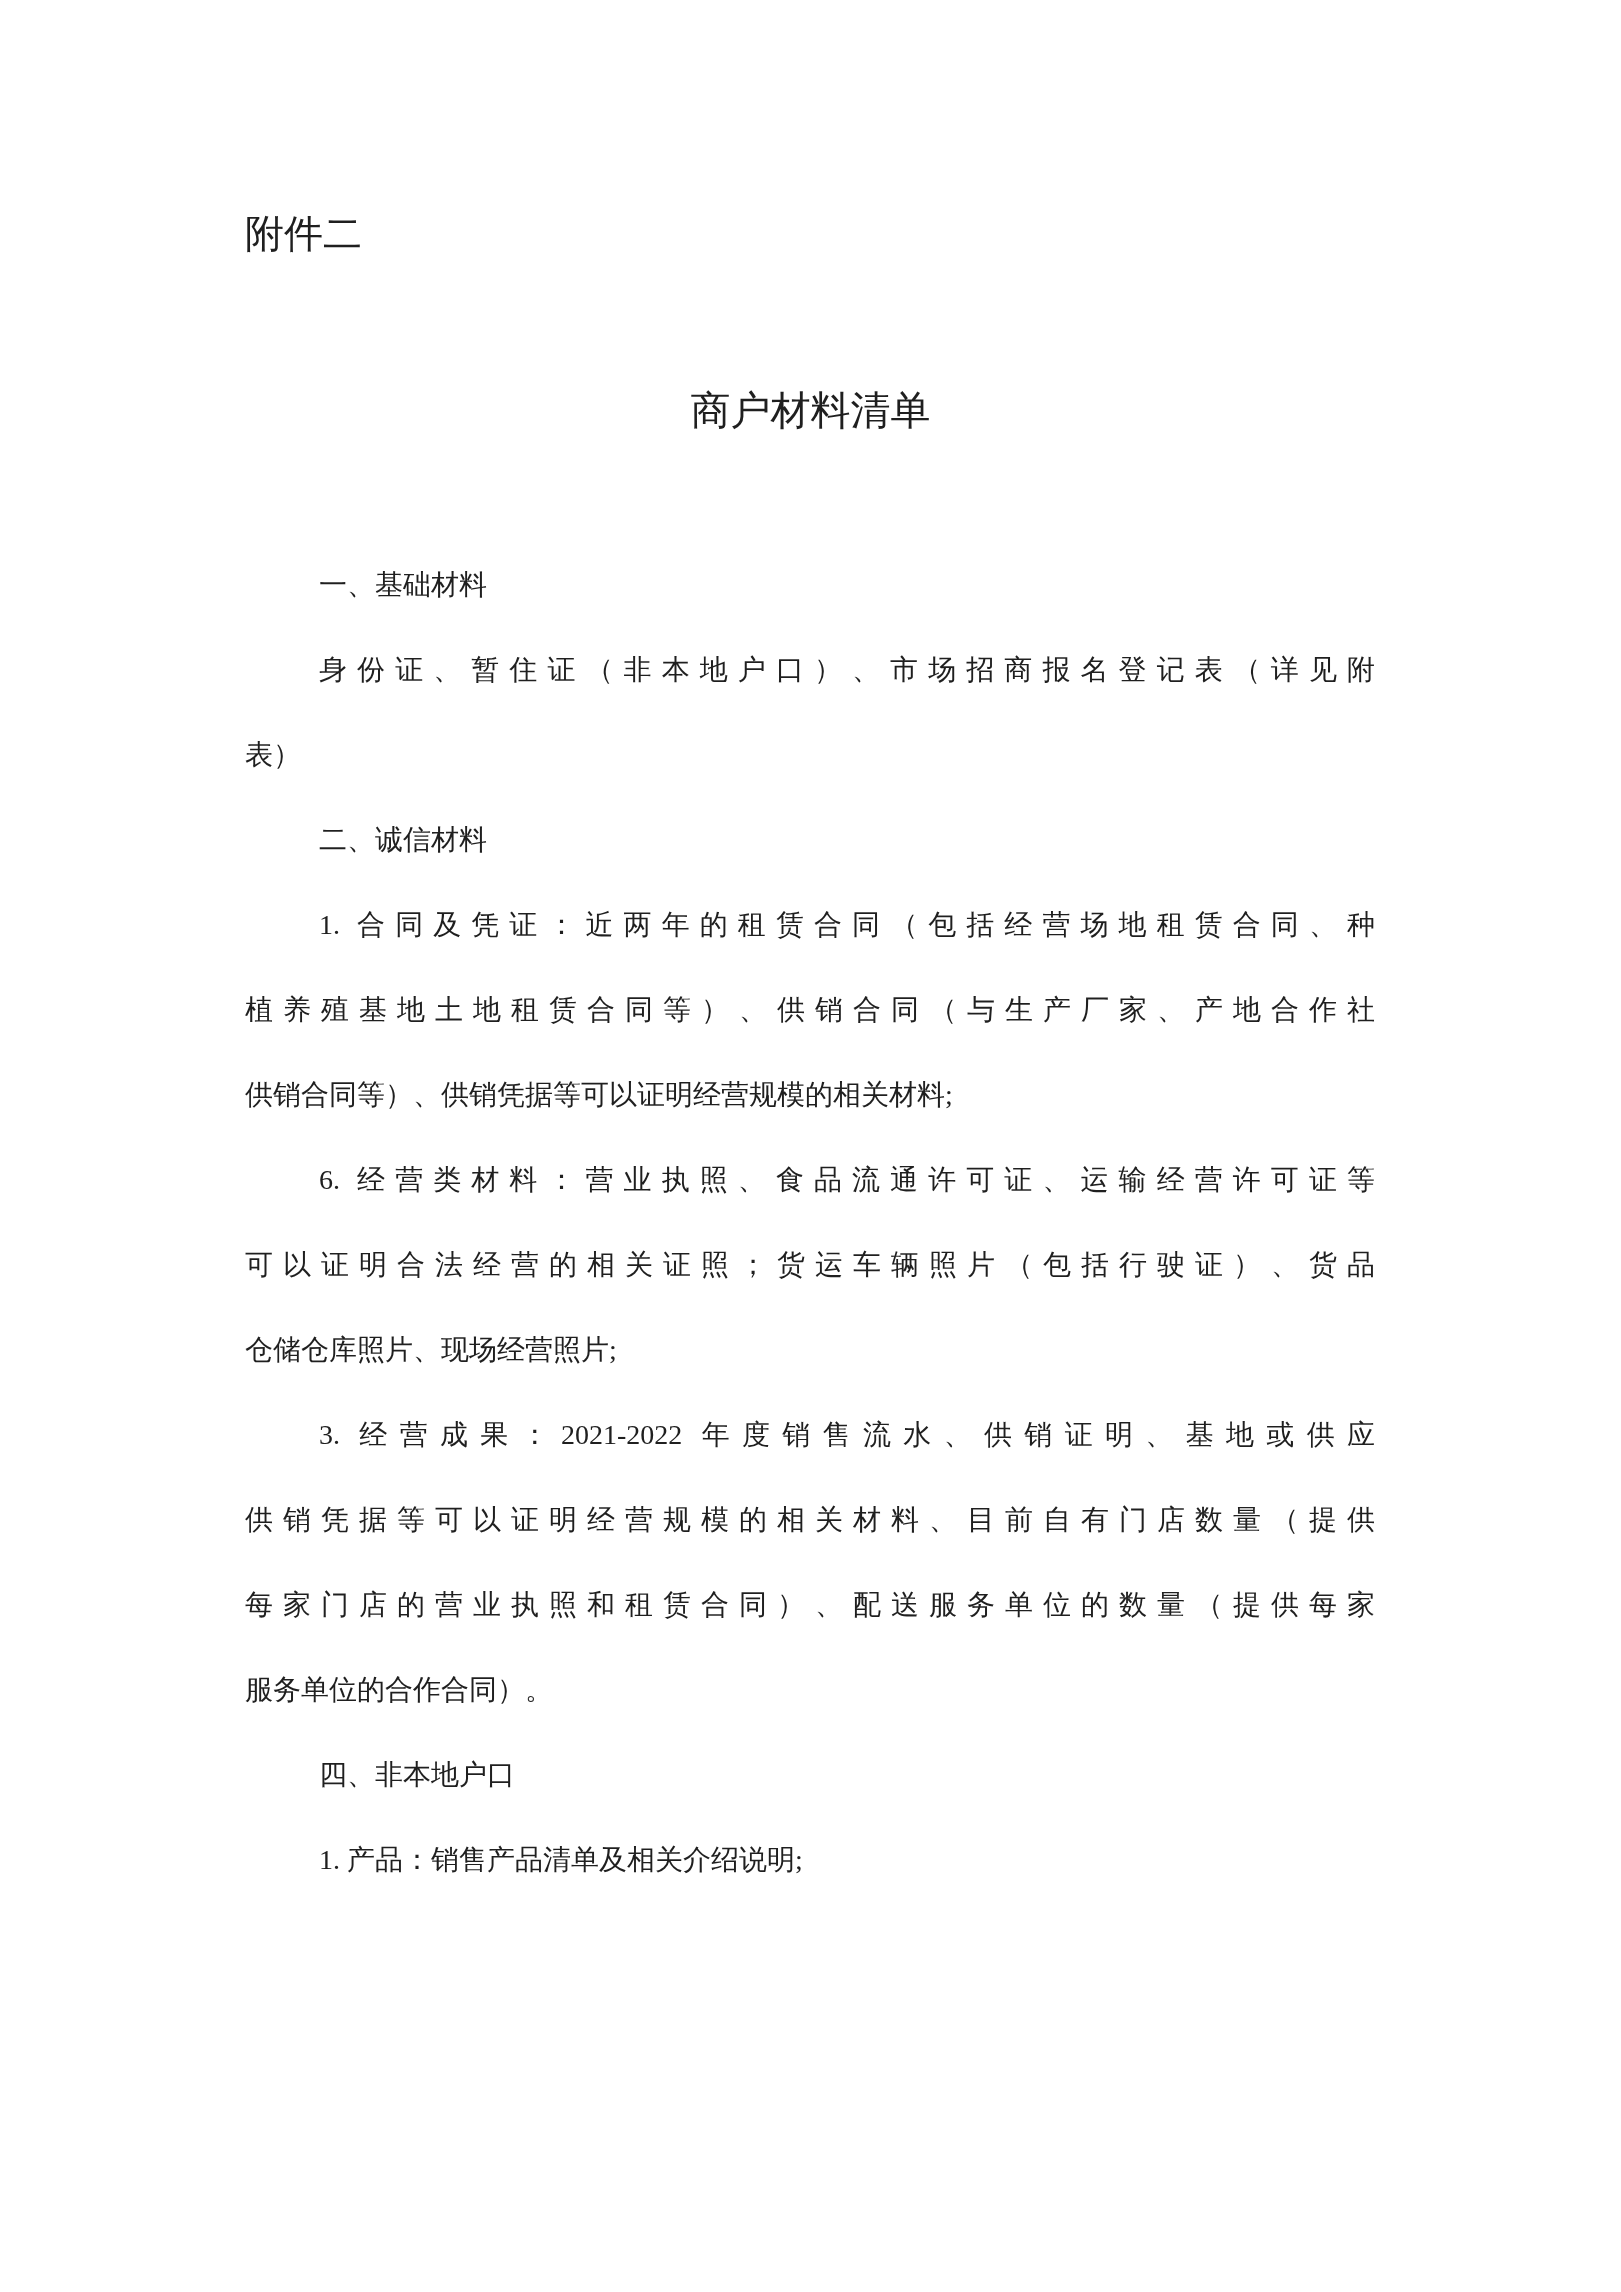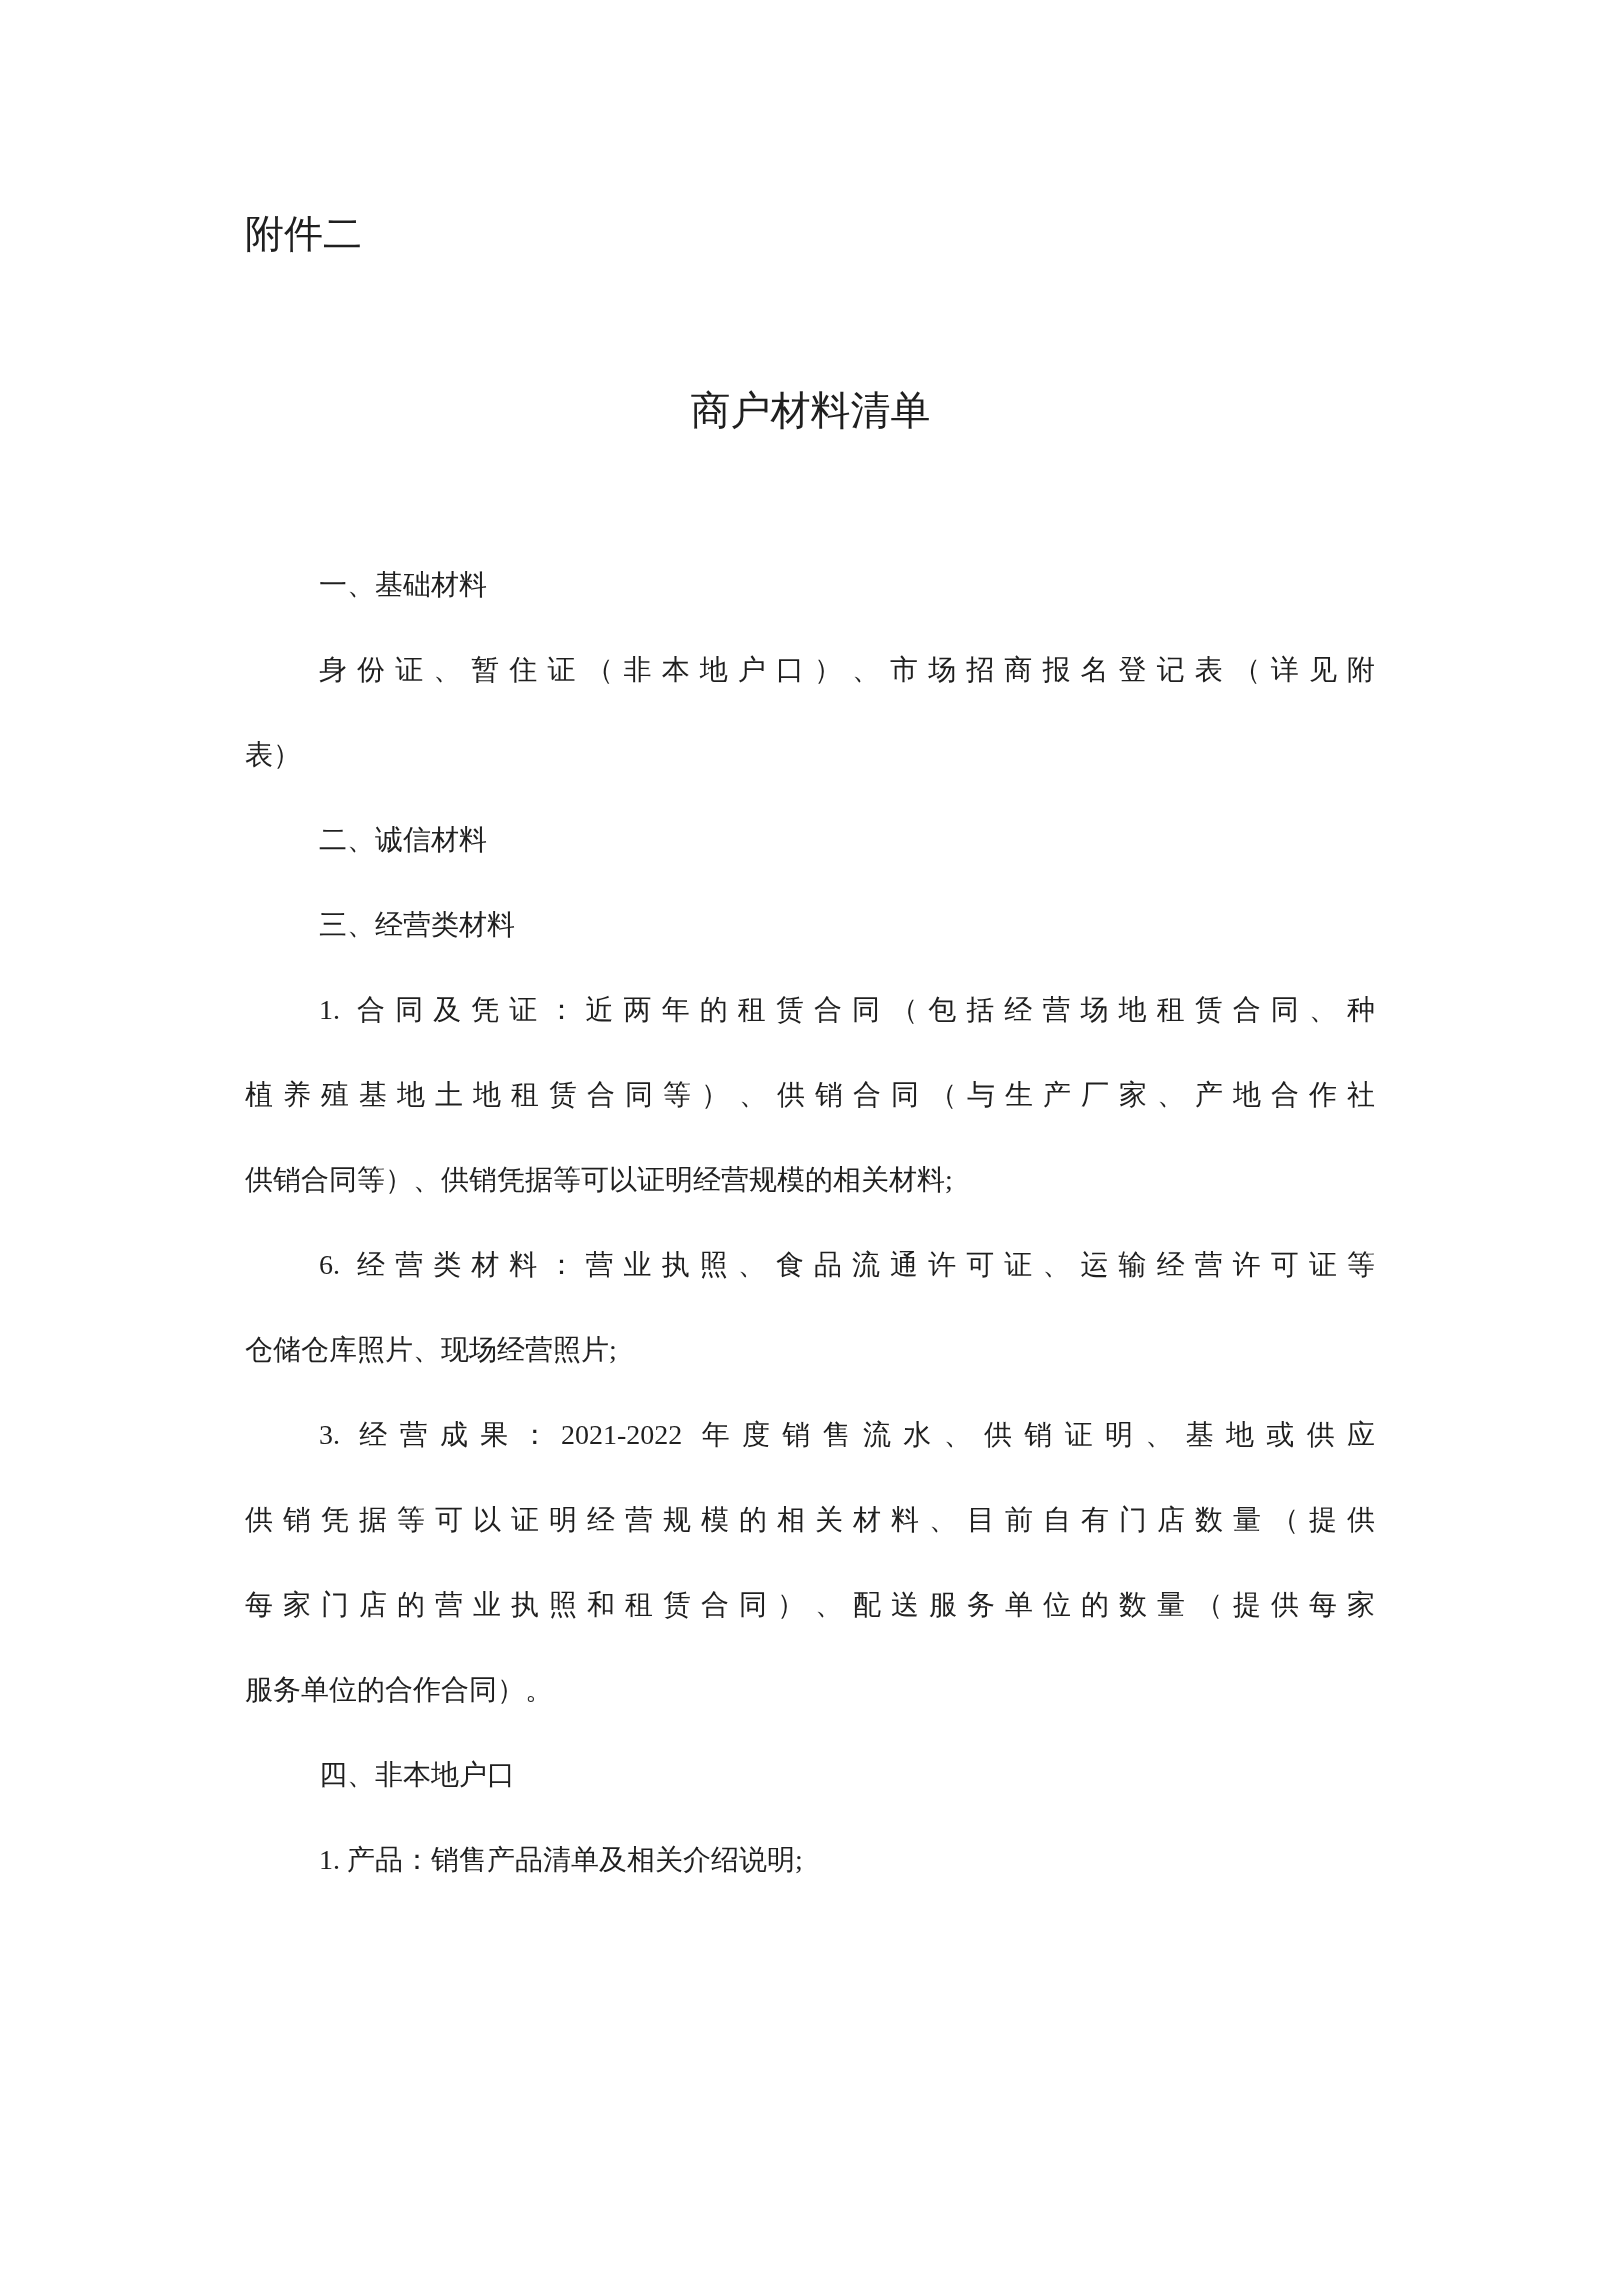--- a/index.html
+++ b/index.html
@@ -61,25 +61,25 @@
 <body>
 
 <div class="page">
   <div class="attachment">附件二</div>
   <h1 class="title">商户材料清单</h1>
   <div class="doc-body" id="body-lines">
       <div class="line indent">一、基础材料</div>
       <div class="line indent fill">身份证、暂住证（非本地户口）、市场招商报名登记表（详见附</div>
       <div class="line">表）</div>
       <div class="line indent">二、诚信材料</div>
-      <div class="line indent">三、经营类材料</div>
       <div class="line indent fill">1. 合同及凭证：近两年的租赁合同（包括经营场地租赁合同、种</div>
       <div class="line fill">植养殖基地土地租赁合同等）、供销合同（与生产厂家、产地合作社</div>
       <div class="line">供销合同等）、供销凭据等可以证明经营规模的相关材料;</div>
       <div class="line indent fill">6. 经营类材料：营业执照、食品流通许可证、运输经营许可证等</div>
+      <div class="line fill">可以证明合法经营的相关证照；货运车辆照片（包括行驶证）、货品</div>
       <div class="line">仓储仓库照片、现场经营照片;</div>
       <div class="line indent fill">3. 经营成果：2021-2022 年度销售流水、供销证明、基地或供应</div>
       <div class="line fill">供销凭据等可以证明经营规模的相关材料、目前自有门店数量（提供</div>
       <div class="line fill">每家门店的营业执照和租赁合同）、配送服务单位的数量（提供每家</div>
       <div class="line">服务单位的合作合同）。</div>
       <div class="line indent">四、非本地户口</div>
       <div class="line indent">1. 产品：销售产品清单及相关介绍说明;</div>
     </div>
 </div>
 

